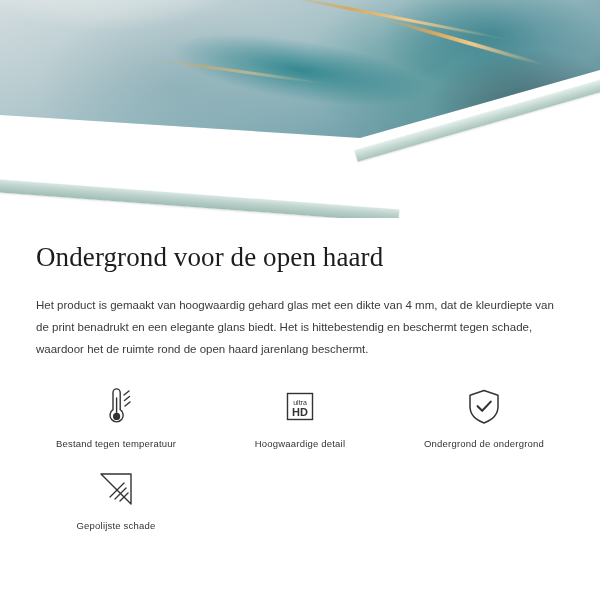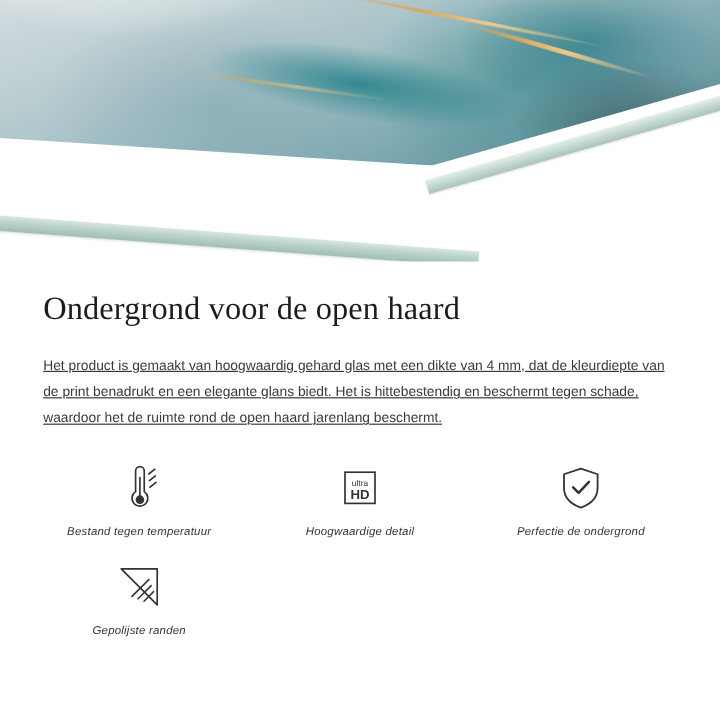--- a/index.html
+++ b/index.html
@@ -133,21 +133,20 @@
     margin: 0 0 18px 0;
     letter-spacing: 0.1px;
   }
   .headline .line2 { display: block; }
   .body-copy {
     font-size: 11.5px;
     line-height: 1.95;
     color: #3a3a3a;
     margin: 0;
     max-width: 528px;
-    text-decoration: underline;
   }
 
   
   .features {
     display: grid;
     grid-template-columns: repeat(3, 1fr);
     grid-template-rows: 82px 82px;
     margin-top: 24px;
     padding: 0 24px;
   }
@@ -161,21 +160,20 @@
     height: 44px;
     display: flex;
     align-items: center;
     justify-content: center;
     margin-bottom: 9px;
   }
   .feature-label {
     font-size: 9.5px;
     color: #333333;
     letter-spacing: 0.2px;
-    font-style: italic;
   }
   svg { display: block; }
 </style>
 </head>
 <body>
 
 <div class="page">
 
   <div class="hero">
     <div class="hero-art">
@@ -233,33 +231,33 @@
       <div class="feature-label">Hoogwaardige detail</div>
     </div>
 
     <div class="feature">
       <div class="feature-icon">
         <svg width="40" height="42" viewBox="0 0 40 42">
           <path d="M20 4.5 34 9.2v11.4c0 8.3-5.8 13.4-14 16.4-8.2-3-14-8.1-14-16.4V9.2z" fill="none" stroke="#333" stroke-width="1.5" stroke-linejoin="round"></path>
           <path d="M13.6 20.2 18.2 24.8 26.8 15.6" fill="none" stroke="#333" stroke-width="2.1" stroke-linecap="round" stroke-linejoin="round"></path>
         </svg>
       </div>
-      <div class="feature-label">Perfectie de ondergrond</div>
+      <div class="feature-label">Ondergrond de ondergrond</div>
     </div>
 
 
     <div class="feature">
       <div class="feature-icon">
         <svg width="38" height="38" viewBox="0 0 38 38">
           <path d="M4 4h30v30z" fill="none" stroke="#333" stroke-width="1.4" stroke-linejoin="round"></path>
           <g stroke="#333" stroke-width="1.3" stroke-linecap="round">
             <line x1="13" y1="27" x2="27" y2="13"></line>
             <line x1="18" y1="29" x2="29" y2="18"></line>
             <line x1="23" y1="31" x2="31" y2="23"></line>
           </g>
         </svg>
       </div>
-      <div class="feature-label">Gepolijste randen</div>
+      <div class="feature-label">Gepolijste schade</div>
     </div>
 
 
   </div>
 </div>
 
 </body></html>

